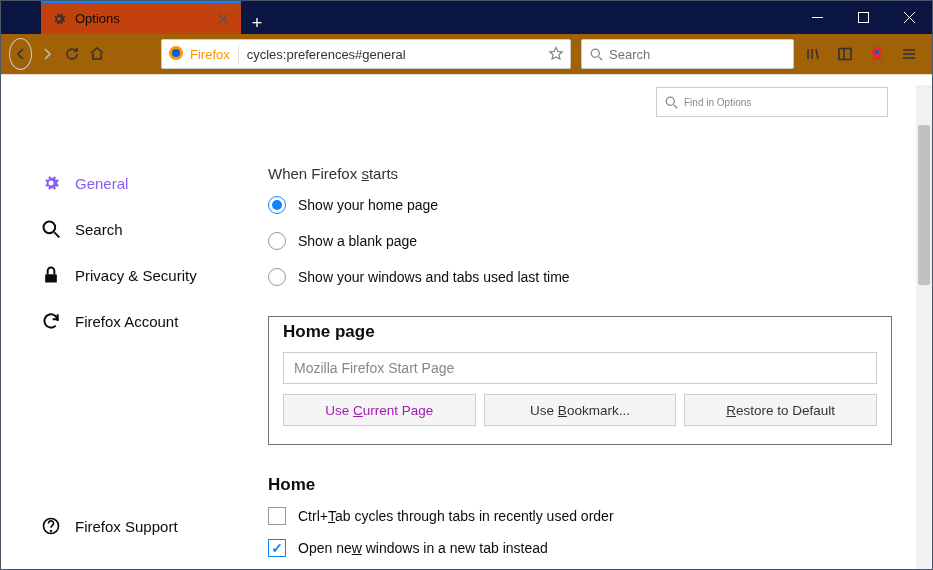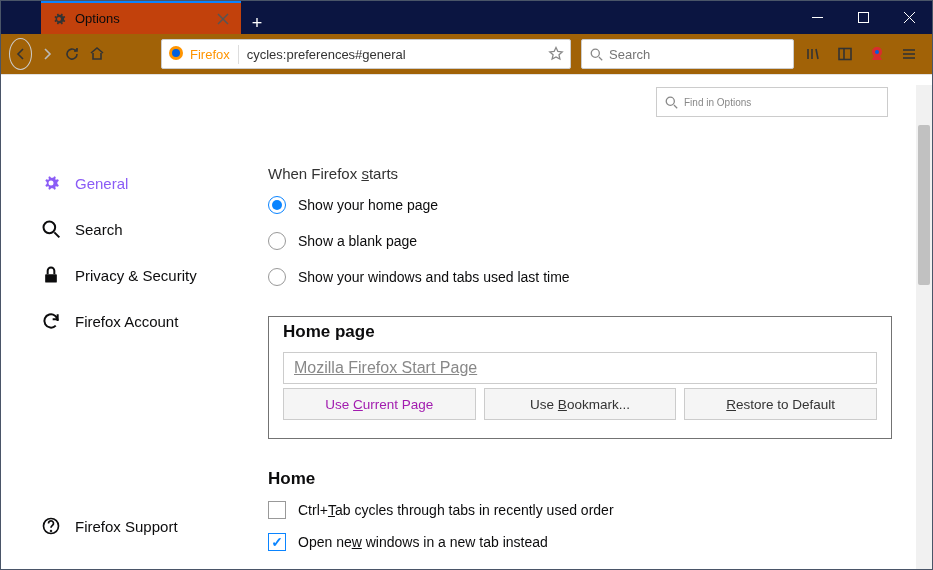--- a/index.html
+++ b/index.html
@@ -55,21 +55,21 @@
 .section-title { font-size: 15px; color: #333; margin-top: 60px; margin-bottom: 14px; }
 .radio-group { display: flex; flex-direction: column; gap: 18px; margin-bottom: 30px; }
 .radio { display: flex; align-items: center; gap: 12px; cursor: pointer; }
 .radio-outer { width: 18px; height: 18px; border: 1px solid #999; border-radius: 50%; display: flex; align-items: center; justify-content: center; }
 .radio.checked .radio-outer { border-color: #0a84ff; }
 .radio.checked .radio-inner { width: 10px; height: 10px; background: #0a84ff; border-radius: 50%; }
 .radio-label { font-size: 14px; }
 
 .highlight-box { border: 1px solid #737373; padding: 5px 14px 18px 14px; margin-right: 0; }
 .hp-title { font-size: 17px; font-weight: 600; margin-bottom: 10px; }
-.hp-input { width: 100%; height: 32px; border: 1px solid #ccc; padding: 0 10px; font-size: 16px; color: #888; margin-bottom: 4px; background: #fff; text-decoration: underline; }
+.hp-input { width: 100%; height: 32px; border: 1px solid #ccc; padding: 0 10px; font-size: 14px; color: #888; margin-bottom: 10px; background: #fff; }
 .hp-buttons { display: flex; gap: 8px; }
 .hp-btn { flex: 1; height: 32px; border: 1px solid #ccc; background: #f5f5f5; font-size: 13.5px; cursor: pointer; color: #333; }
 .hp-btn.disabled { color: #a21caf; cursor: default; }
 
 .tabs-title { font-size: 17px; font-weight: 600; margin-top: 30px; margin-bottom: 12px; }
 .check-row { display: flex; align-items: center; gap: 12px; margin-bottom: 14px; cursor: pointer; }
 .checkbox { width: 18px; height: 18px; border: 1px solid #999; display: flex; align-items: center; justify-content: center; }
 .checkbox.checked { border-color: #0a84ff; }
 .checkbox.checked::after { content: "✓"; color: #0a84ff; font-size: 14px; font-weight: bold; }
 .check-label { font-size: 14px; }

